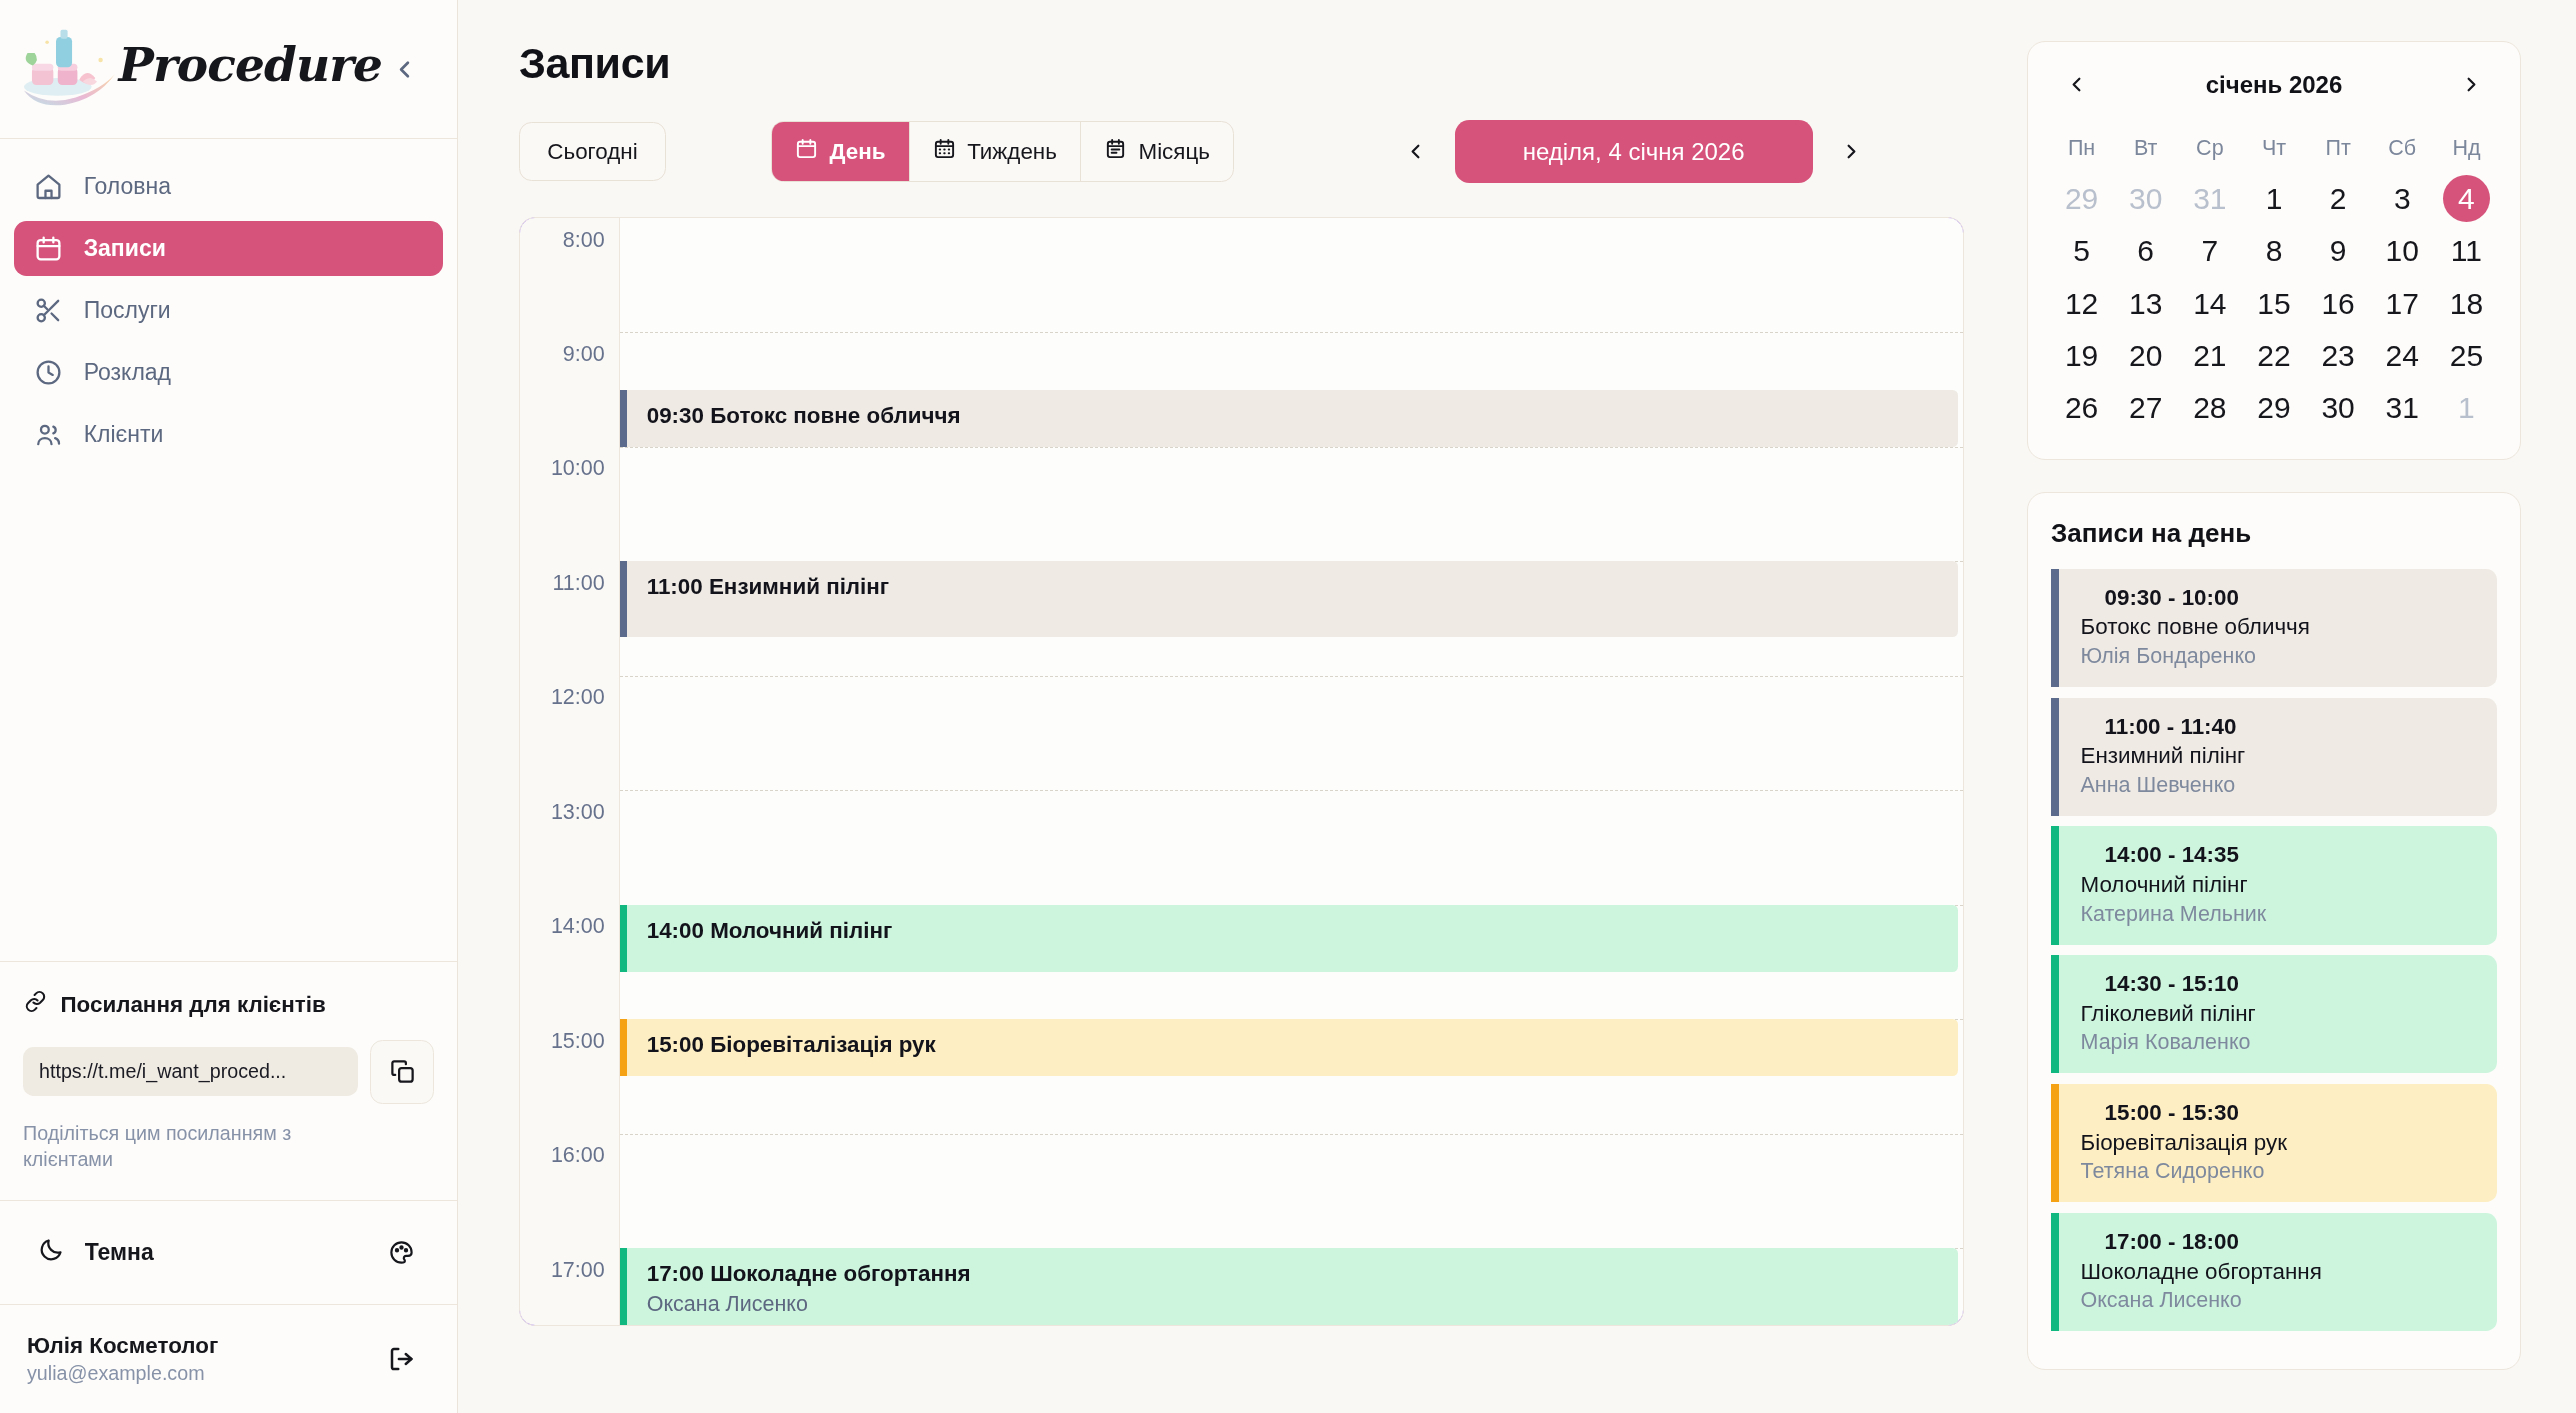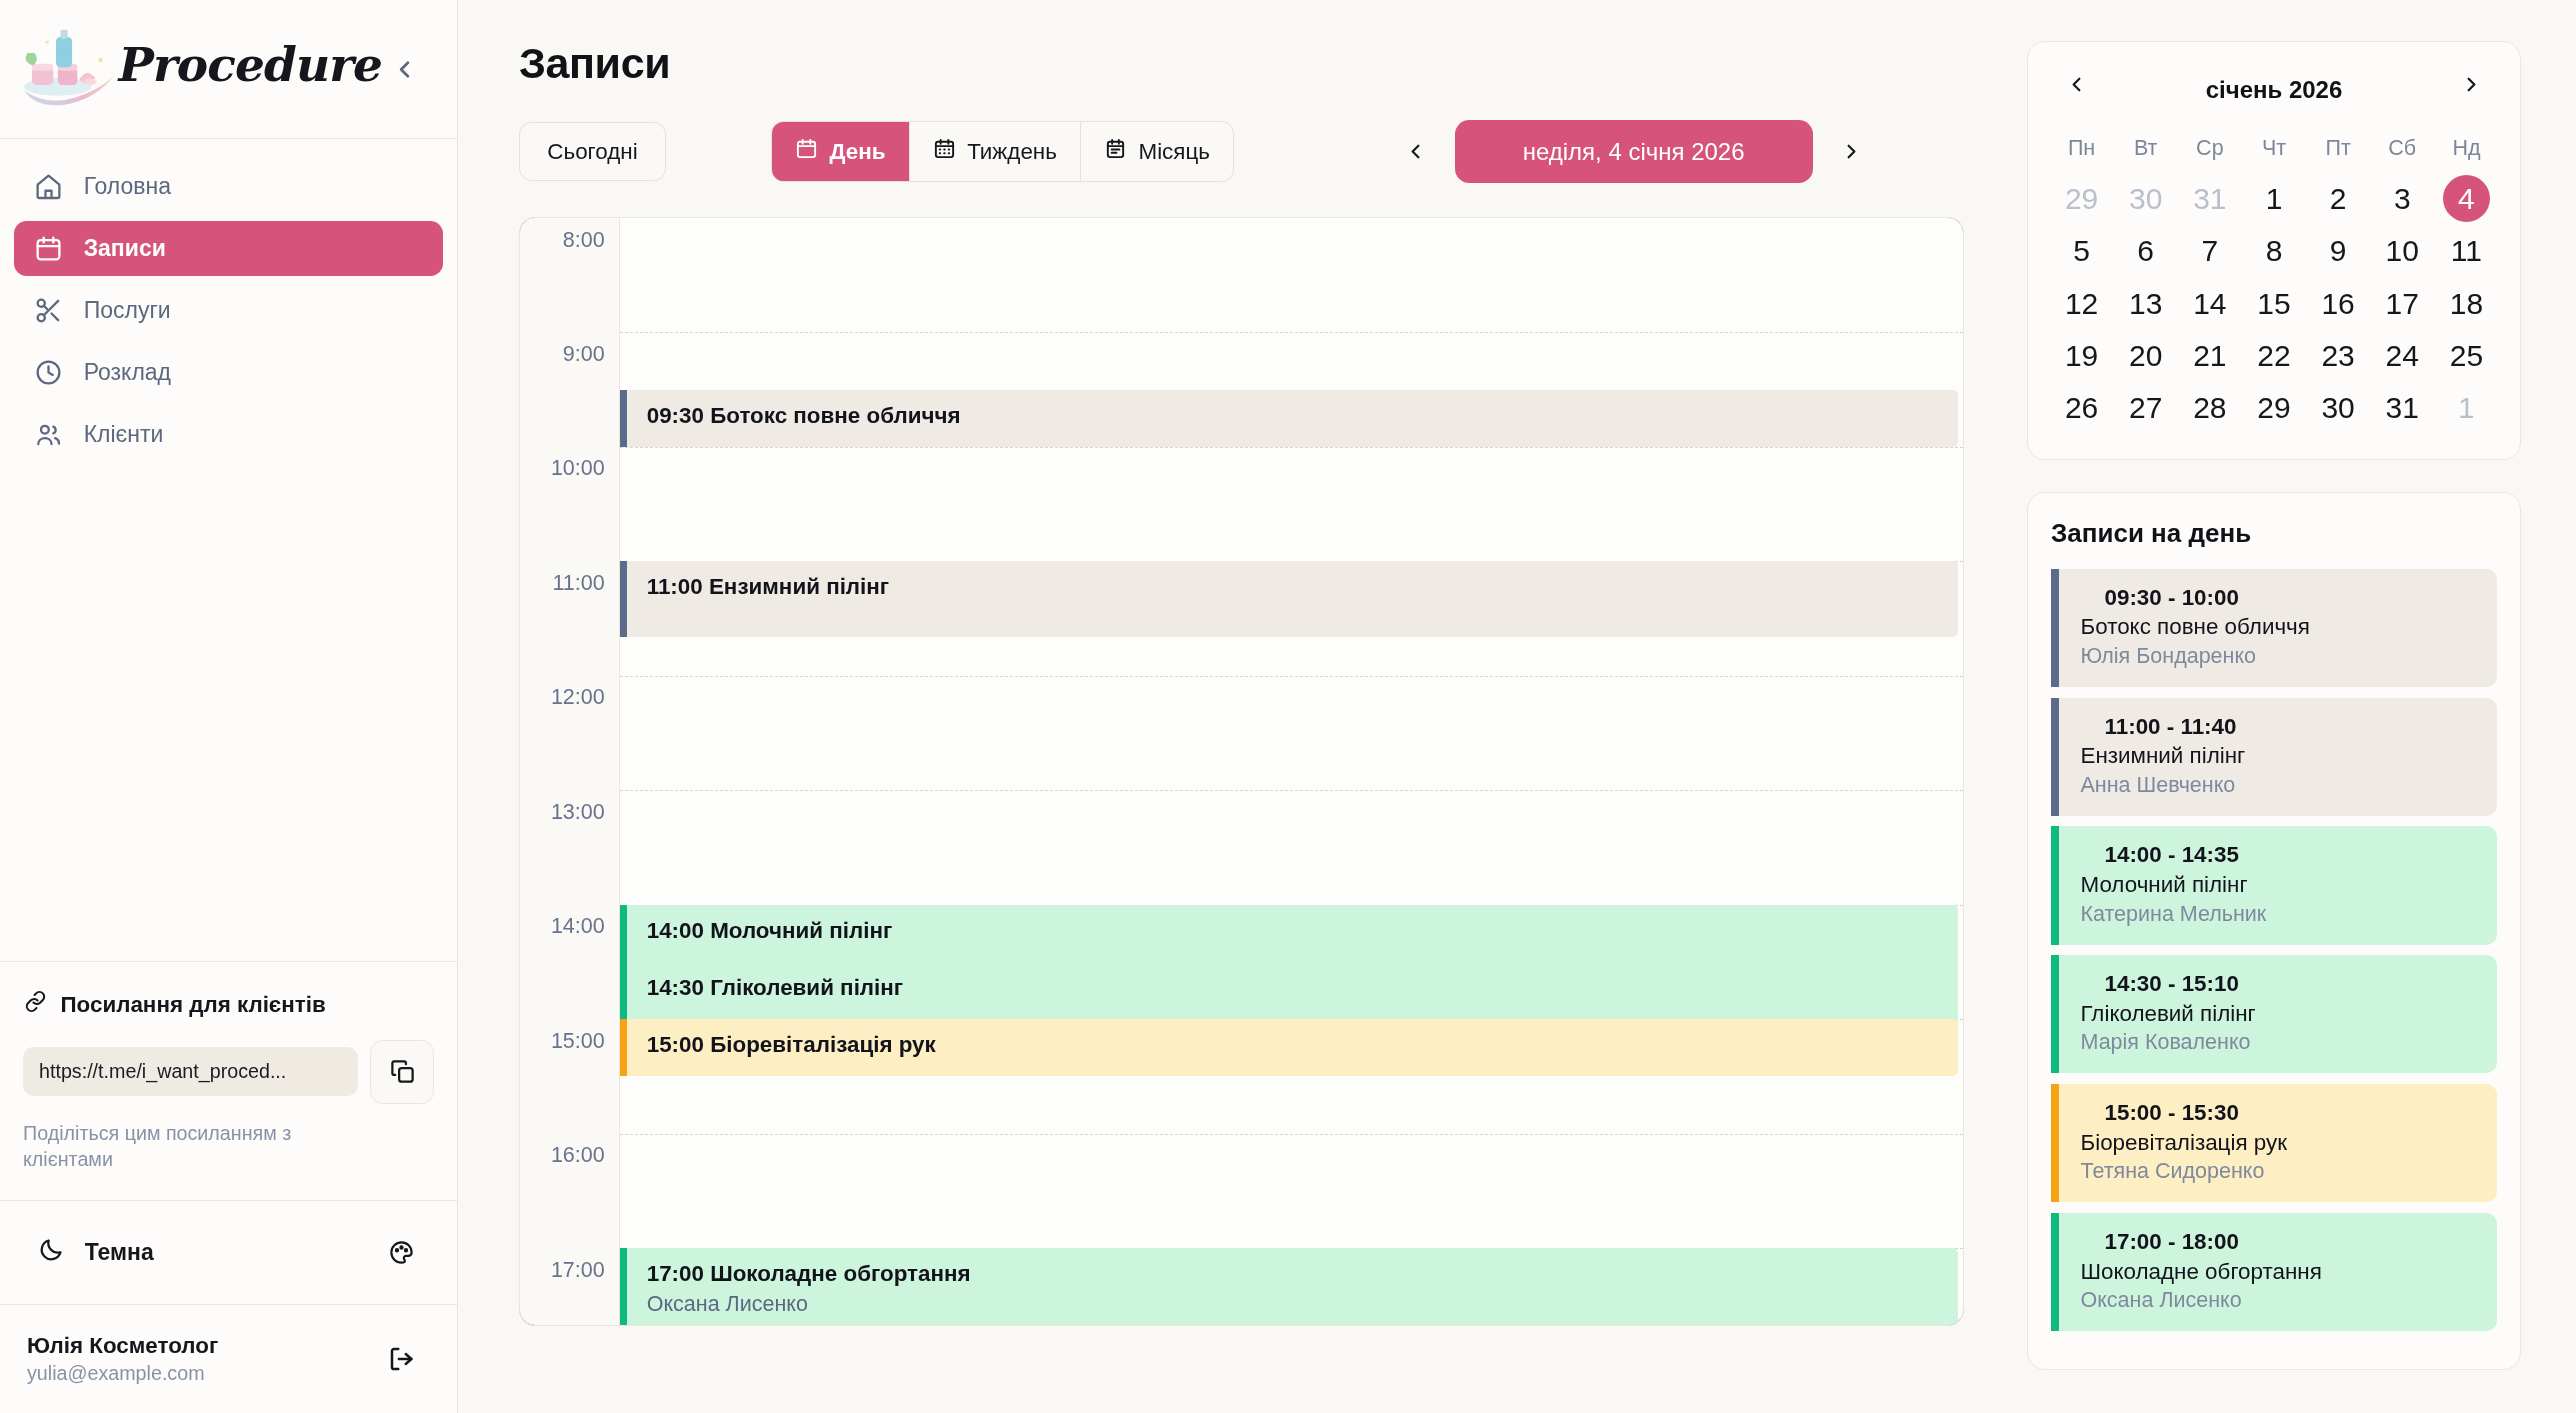--- a/index.html
+++ b/index.html
@@ -175,21 +175,21 @@
   
   .right {
     width: 590px; flex: 0 0 590px; height: 1413px;
     padding: 41px 55px 0 41px;
     background: #faf8f5;
   }
   .card {
     background: #fdfcfa; border: 1.8px solid #ece6dc; border-radius: 18px;
   }
   .mini-cal { padding: 23px 21.5px 27px 21.5px; }
-  .mc-head { display: flex; align-items: flex-end; justify-content: space-between; padding: 0 7.2px 0 7.2px; }
+  .mc-head { display: flex; align-items: center; justify-content: space-between; padding: 0 7.2px 0 7.2px; }
   .mc-title { font-size: 24px; font-weight: 700; color: #111118; }
   .mc-arrow { width: 39px; height: 39px; display:flex; align-items:center; justify-content:center; cursor:pointer; background:none; border:none; }
   .mc-grid { display: grid; grid-template-columns: repeat(7, 1fr); margin-top: 23px; row-gap: 5.4px; }
   .mc-dow { text-align: center; font-size: 21.5px; color: #7c879c; padding: 9px 0; }
   .mc-day {
     text-align: center; font-size: 30px; color: #16161d;
     height: 47px; display: flex; align-items: center; justify-content: center;
     cursor: pointer; border-radius: 50%;
   }
   .mc-day.muted { color: #b9c0cd; }
@@ -455,23 +455,20 @@
             <div class="hr-line" style="top: 916px;"></div>
             <div class="hr-line" style="top: 1030px;"></div>
             <div class="evt" style="top: 172px; height: 57px;">
               <div class="evt-title">09:30 Ботокс повне обличчя</div>
             </div>
             <div class="evt" style="top: 343px; height: 76px;">
               <div class="evt-title">11:00 Ензимний пілінг</div>
             </div>
             <div class="evt green" style="top: 687px; height: 67px;">
               <div class="evt-title">14:00 Молочний пілінг</div>
-            </div>
-            <div class="evt green" style="top: 744px; height: 76px;">
-              <div class="evt-title">14:30 Гліколевий пілінг</div>
             </div>
             <div class="evt amber" style="top: 801px; height: 57px;">
               <div class="evt-title">15:00 Біоревіталізація рук</div>
             </div>
             <div class="evt green" style="top: 1030px; height: 114px;">
               <div class="evt-title">17:00 Шоколадне обгортання</div>
               <div class="evt-client">Оксана Лисенко</div>
             </div>
           </div>
       </div>

